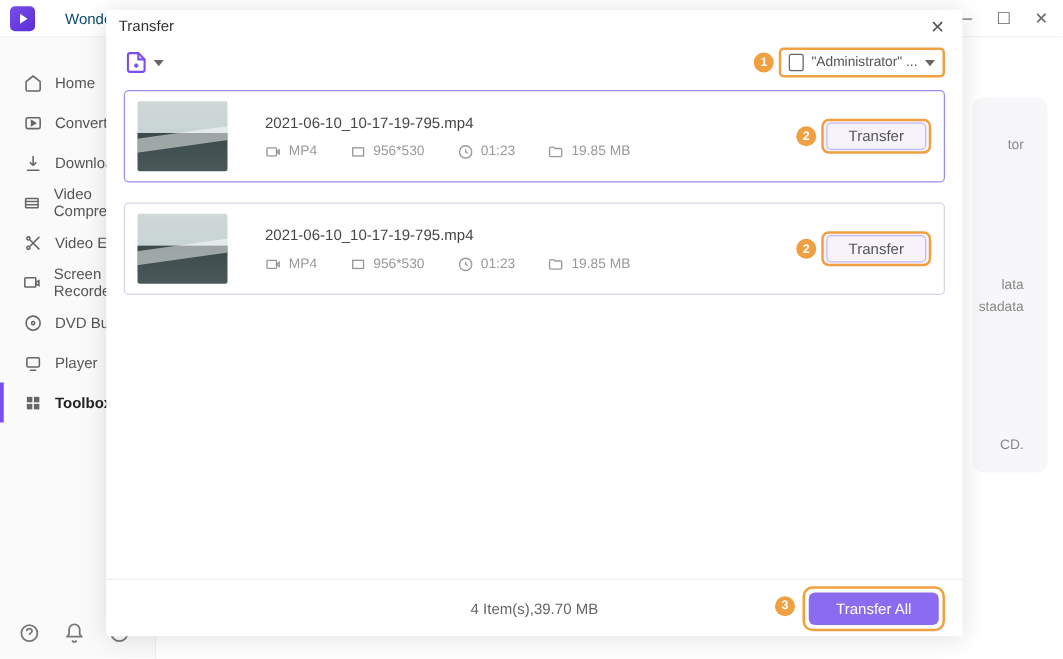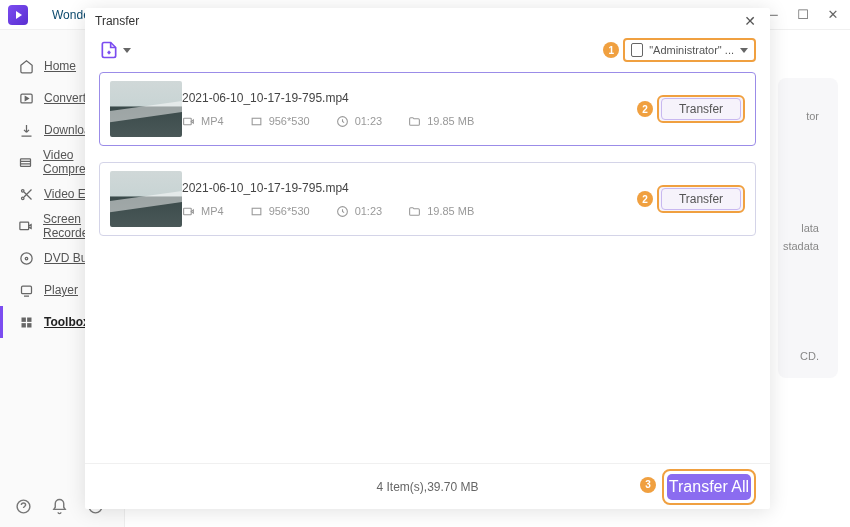--- a/index.html
+++ b/index.html
@@ -7,21 +7,21 @@
 
 .titlebar { height: 30px; display: flex; align-items: center; padding: 0 8px; border-bottom: 1px solid #f0f0f0; }
 .titlebar .logo { width: 20px; height: 20px; background: linear-gradient(135deg, #7b4cf0, #5a2fd1); border-radius: 4px; display: flex; align-items: center; justify-content: center; }
 .titlebar .logo::after { content: ''; width: 0; height: 0; border-left: 6px solid #fff; border-top: 4px solid transparent; border-bottom: 4px solid transparent; margin-left: 1px; }
 .titlebar .appname { margin-left: 24px; font-size: 12px; color: #0c4a6e; }
 .titlebar .winbtns { margin-left: auto; display: flex; gap: 12px; }
 .titlebar .winbtns div { width: 18px; height: 18px; display: flex; align-items: center; justify-content: center; color: #666; font-size: 13px; cursor: pointer; }
 
 .mainrow { display: flex; height: calc(100% - 30px); }
 .sidebar { width: 125px; background: #fafafa; border-right: 1px solid #eee; padding-top: 20px; }
-.sidebar-item { height: 32px; display: flex; align-items: center; padding-left: 18px; font-size: 12px; color: #555; cursor: pointer; gap: 10px; text-decoration: underline; }
+.sidebar-item { height: 32px; display: flex; align-items: center; padding-left: 18px; font-size: 12px; color: #555; cursor: pointer; gap: 10px; }
 .sidebar-item.active { border-left: 3px solid #7b4cf0; padding-left: 15px; color: #222; font-weight: 600; }
 .sidebar-item .icon { width: 16px; height: 16px; display: flex; align-items: center; justify-content: center; color: #666; }
 .bottom-icons { position: absolute; bottom: 12px; left: 14px; display: flex; gap: 18px; }
 .bottom-icons div { width: 18px; height: 18px; color: #777; display: flex; align-items: center; justify-content: center; cursor: pointer; }
 
 .content { flex: 1; position: relative; background: #fff; padding: 10px; overflow: hidden; }
 .bgcard { position: absolute; right: 12px; top: 48px; width: 60px; height: 300px; background: #f7f7f9; border-radius: 8px; }
 .bgtext { position: absolute; right: 31px; font-size: 11px; color: #888; }
 
 .dialog { position: absolute; left: 85px; top: 8px; right: 80px; bottom: 18px; background: #fff; box-shadow: 0 2px 20px rgba(0,0,0,0.12); border-radius: 2px; display: flex; flex-direction: column; }
@@ -32,38 +32,38 @@
 .toolbar { height: 32px; display: flex; align-items: center; padding: 0 14px; }
 .addbtn { display: flex; align-items: center; gap: 4px; color: #7b4cf0; cursor: pointer; }
 .addbtn svg { width: 20px; height: 20px; }
 .chev-down { width: 0; height: 0; border-left: 4px solid transparent; border-right: 4px solid transparent; border-top: 5px solid #666; }
 .device-sel { margin-left: auto; height: 24px; border: 2px solid #f0a040; border-radius: 4px; display: flex; align-items: center; padding: 0 6px; gap: 6px; cursor: pointer; position: relative; }
 .device-sel .dicon { width: 12px; height: 14px; border: 1px solid #666; border-radius: 2px; }
 .device-sel .dtext { font-size: 11px; color: #555; max-width: 90px; white-space: nowrap; overflow: hidden; text-overflow: ellipsis; }
 .callout { position: absolute; left: -22px; width: 16px; height: 16px; background: #f0a040; border-radius: 50%; color: #fff; font-size: 10px; display: flex; align-items: center; justify-content: center; font-weight: bold; }
 
 .filelist { flex: 1; padding: 6px 14px; overflow: auto; }
-.filecard { border: 1px solid #d4d4e8; border-radius: 4px; padding: 8px 10px; display: flex; align-items: center; gap: 0; margin-bottom: 16px; position: relative; }
+.filecard { border: 1px solid #d4d4e8; border-radius: 4px; padding: 8px 10px; display: flex; align-items: center; gap: 30px; margin-bottom: 16px; position: relative; }
 .filecard.active { border-color: #9b8ce8; }
 .thumb { width: 72px; height: 56px; background: linear-gradient(180deg, #d0d8d8 0%, #c8d4d4 45%, #3a4a4a 46%, #4a5858 100%); border-radius: 2px; position: relative; overflow: hidden; }
 .thumb::after { content: ''; position: absolute; top: 45%; left: -10%; width: 120%; height: 20%; background: rgba(255,255,255,0.5); transform: rotate(-8deg); }
 .fileinfo { flex: 1; }
 .fname { font-size: 12px; color: #444; margin-bottom: 10px; }
 .fmeta { display: flex; gap: 26px; align-items: center; font-size: 11px; color: #999; }
 .fmeta .meta { display: flex; align-items: center; gap: 6px; }
 .fmeta .micon { width: 13px; height: 13px; display: flex; align-items: center; justify-content: center; }
 .transfer-btn { width: 88px; height: 28px; border: 2px solid #f0a040; border-radius: 6px; display: flex; align-items: center; justify-content: center; font-size: 12px; color: #555; cursor: pointer; position: relative; background: #f6f3fb; }
 .tb-inner { border: 1px solid #c8b8f0; border-radius: 4px; width: 80px; height: 22px; display: flex; align-items: center; justify-content: center; }
 .transfer-btn .callout { left: -22px; }
 
 .footer { height: 46px; border-top: 1px solid #f0f0f0; display: flex; align-items: center; padding: 0 14px; position: relative; }
 .summary { position: absolute; left: 50%; transform: translateX(-50%); font-size: 12px; color: #666; }
 .transfer-all { margin-left: auto; position: relative; }
 .ta-outer { border: 2px solid #f0a040; border-radius: 8px; padding: 3px; }
-.ta-btn { width: 84px; height: 26px; background: #8b6cf0; color: #fff; border-radius: 5px; font-size: 16px; display: flex; align-items: center; justify-content: center; cursor: pointer; }
+.ta-btn { width: 104px; height: 26px; background: #8b6cf0; color: #fff; border-radius: 5px; font-size: 12px; display: flex; align-items: center; justify-content: center; cursor: pointer; }
 .transfer-all .callout { left: -22px; top: 8px; }
 
 svg { display: block; }
 </style>
 </head>
 <body>
 
 <div class="titlebar">
   <div class="logo"></div>
   <div class="appname">Wonder</div>

